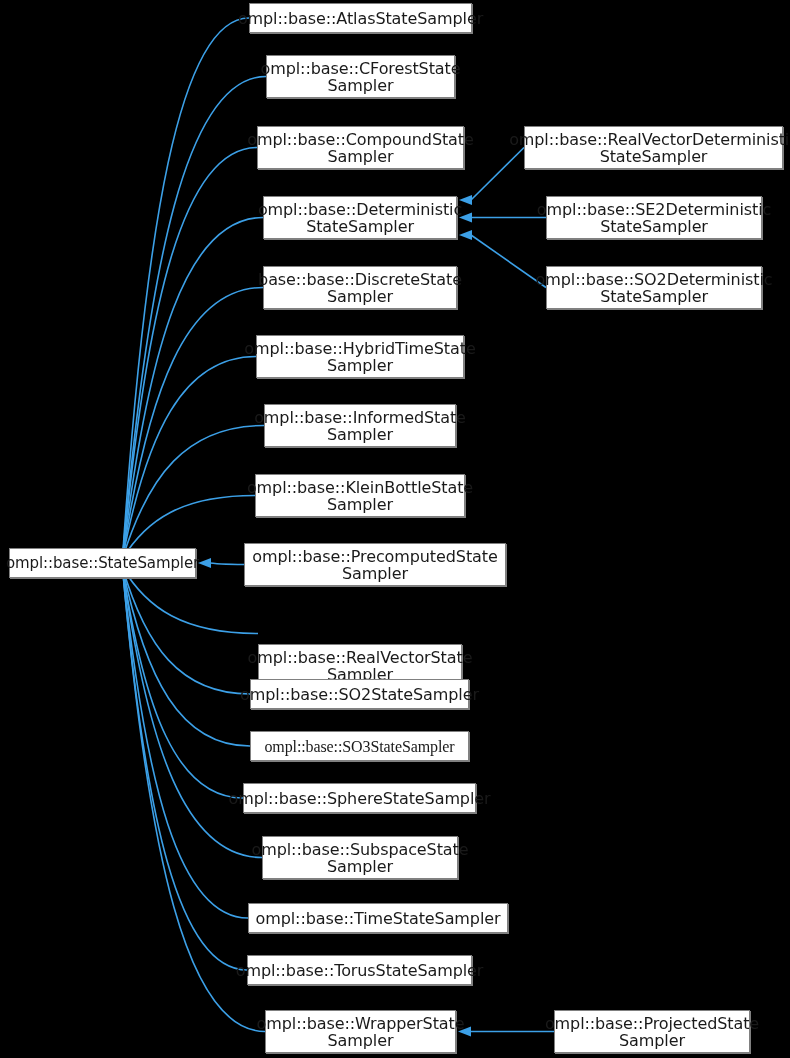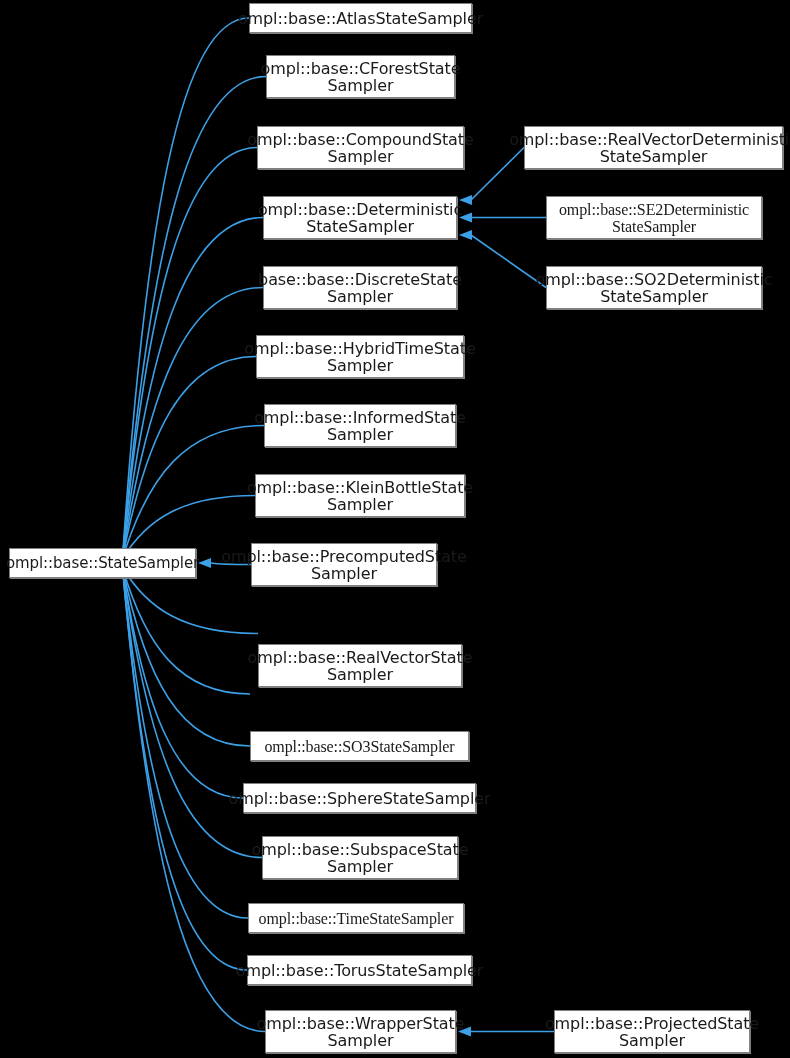--- a/index.html
+++ b/index.html
@@ -104,33 +104,34 @@
     <div class="node" style="left: 263px; top: 196px; width: 194px; height: 43px;">ompl::base::Deterministic
 StateSampler</div>
     <div class="node" style="left: 263px; top: 266px; width: 194px; height: 43px;">base::base::DiscreteState
 Sampler</div>
     <div class="node" style="left: 256px; top: 335px; width: 208px; height: 43px;">ompl::base::HybridTimeState
 Sampler</div>
     <div class="node" style="left: 264px; top: 404px; width: 192px; height: 43px;">ompl::base::InformedState
 Sampler</div>
     <div class="node" style="left: 255px; top: 474px; width: 210px; height: 43px;">ompl::base::KleinBottleState
 Sampler</div>
-    <div class="node" style="left: 251px; top: 543px; width: 186px; height: 43px;">ompl::base::PrecomputedState
+    <div class="node" style="left: 244px; top: 543px; width: 262px; height: 43px;">ompl::base::PrecomputedState
 Sampler</div>
     <div class="node" style="left: 258px; top: 644px; width: 204px; height: 43px;">ompl::base::RealVectorState
 Sampler</div>
+    <div class="node" style="left: 250px; top: 679px; width: 219px; height: 30px;">ompl::base::SO2StateSampler</div>
     <div class="node" style="left: 250px; top: 731px; width: 219px; height: 30px; font-family: Liberation Serif, serif;">ompl::base::SO3StateSampler</div>
     <div class="node" style="left: 243px; top: 783px; width: 233px; height: 30px;">ompl::base::SphereStateSampler</div>
     <div class="node" style="left: 262px; top: 836px; width: 196px; height: 43px;">ompl::base::SubspaceState
 Sampler</div>
-    <div class="node" style="left: 248px; top: 903px; width: 216px; height: 30px; font-family: Liberation Serif, serif;">ompl::base::TimeStateSampler</div>
+    <div class="node" style="left: 248px; top: 903px; width: 260px; height: 30px;">ompl::base::TimeStateSampler</div>
     <div class="node" style="left: 247px; top: 955px; width: 225px; height: 30px;">ompl::base::TorusStateSampler</div>
     <div class="node" style="left: 265px; top: 1010px; width: 191px; height: 43px;">ompl::base::WrapperState
 Sampler</div>
     <div class="node" style="left: 524px; top: 126px; width: 259px; height: 43px;">ompl::base::RealVectorDeterministic
 StateSampler</div>
-    <div class="node" style="left: 546px; top: 196px; width: 216px; height: 43px; font-family: Liberation Serif, serif;">ompl::base::SE2Deterministic
+    <div class="node" style="left: 546px; top: 196px; width: 216px; height: 43px;">ompl::base::SE2Deterministic
 StateSampler</div>
     <div class="node" style="left: 546px; top: 266px; width: 216px; height: 43px;">ompl::base::SO2Deterministic
 StateSampler</div>
     <div class="node" style="left: 554px; top: 1010px; width: 196px; height: 43px;">ompl::base::ProjectedState
 Sampler</div>
   </div>
 
 </body></html>

